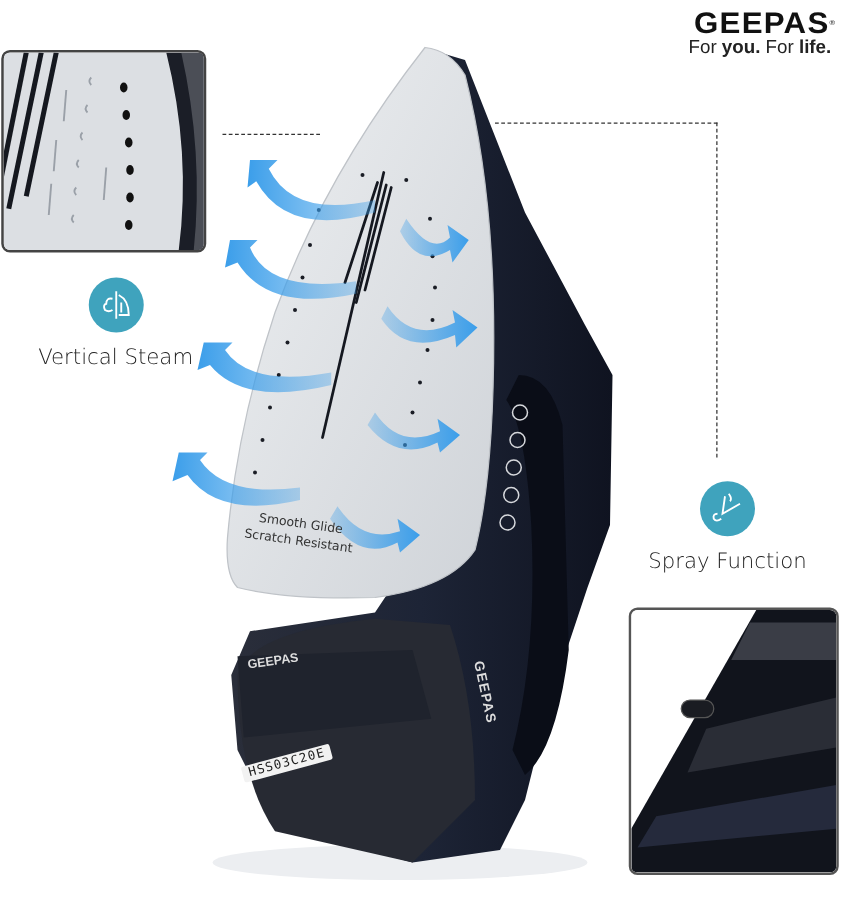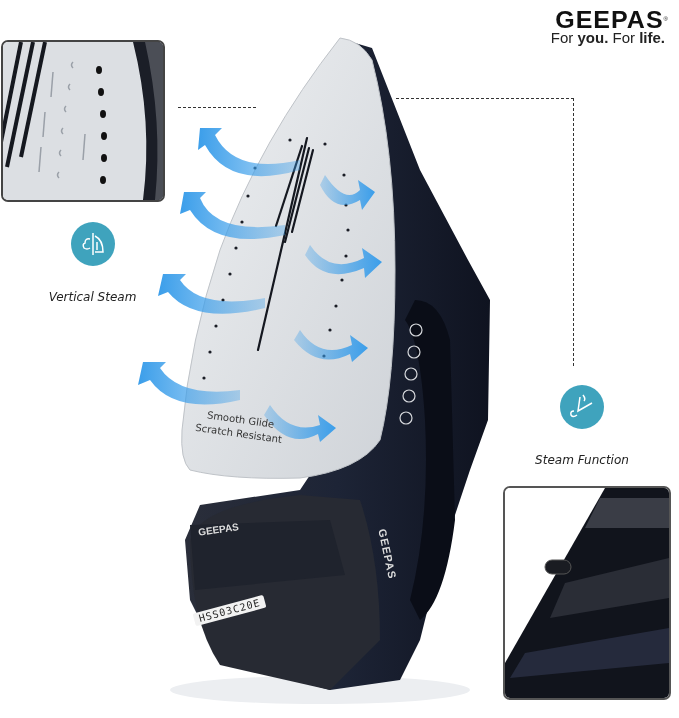--- a/index.html
+++ b/index.html
@@ -15,21 +15,21 @@
     .inset-top { left: 1px; top: 40px; width: 160px; height: 158px; }
     .inset-bottom { left: 503px; top: 486px; width: 164px; height: 210px; border-color: #555; }
 
     .dash { position: absolute; border-color: #333; border-style: dashed; border-width: 0; }
     .dash-left { left: 178px; top: 107px; width: 78px; border-top-width: 1.5px; }
     .dash-right-h { left: 396px; top: 98px; width: 178px; border-top-width: 1.5px; }
     .dash-right-v { left: 573px; top: 98px; height: 268px; border-right-width: 1.5px; }
 
     .feature { position: absolute; text-align: center; }
     .feature-circle { width: 44px; height: 44px; border-radius: 50%; background: #3fa3bd; margin: 0 auto; display: flex; align-items: center; justify-content: center; }
-    .feature-label { font-family: "DejaVu Sans", sans-serif; font-size: 12px; color: #222; margin-top: 24px; white-space: nowrap; font-weight: 300; font-style: italic; }
+    .feature-label { font-family: "DejaVu Sans", sans-serif; font-size: 17px; color: #222; margin-top: 10px; white-space: nowrap; font-weight: 300; }
     .feature-left { left: 10px; top: 222px; width: 165px; }
     .feature-right { left: 507px; top: 385px; width: 150px; }
 
     .iron { position: absolute; left: 0; top: 0; width: 679px; height: 718px; pointer-events: none; }
     .soleplate-text { position: absolute; left: 196px; top: 413px; font-family: "DejaVu Sans", sans-serif; font-size: 10px; color: #333; transform: rotate(8deg); text-align: center; line-height: 14px; }
     .model-label { position: absolute; left: 193px; top: 604px; background: #f2f2f2; color: #222; font-family: "DejaVu Sans Mono", monospace; font-size: 10px; padding: 1px 5px; transform: rotate(-15deg); border-radius: 2px; letter-spacing: 1px; }
     .side-brand { position: absolute; left: 362px; top: 548px; color: #ddd; font-family: "Liberation Sans", sans-serif; font-weight: 900; font-size: 11px; transform: rotate(78deg); letter-spacing: 1px; }
     .plate-brand { position: absolute; left: 198px; top: 524px; color: #ddd; font-family: "Liberation Sans", sans-serif; font-weight: 900; font-size: 10px; transform: rotate(-8deg); }
   </style>
 </head>
@@ -191,14 +191,14 @@
 </div>
 
 <div class="feature feature-right">
   <div class="feature-circle">
     <svg width="28" height="28" viewBox="0 0 28 28" fill="none" stroke="#ffffff" stroke-width="1.5">
       <path d="M12 4 L10 18 L24 10"></path>
       <path d="M15 2 Q18 6 16 8"></path>
       <path d="M6 18 Q2 18 3 22 Q5 25 9 22"></path>
     </svg>
   </div>
-  <div class="feature-label">Steam Function</div>
+  <div class="feature-label">Spray Function</div>
 </div>
 
 </body></html>

